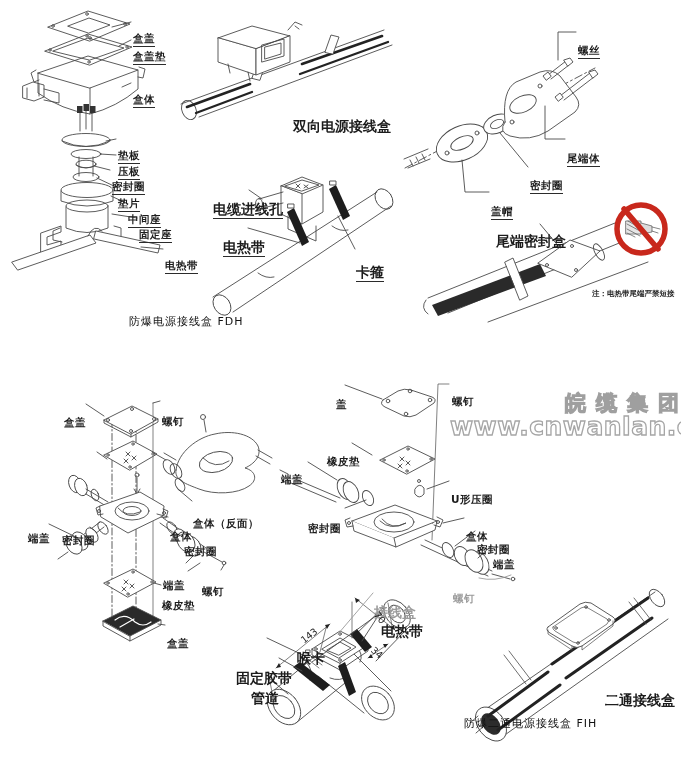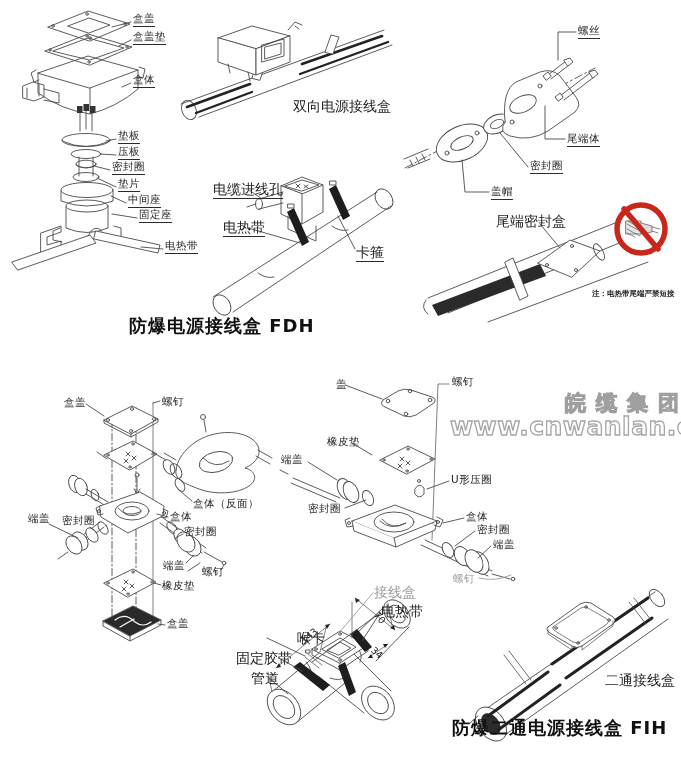--- a/index.html
+++ b/index.html
@@ -3,26 +3,26 @@
 <meta charset="utf-8">
 <style>
   html,body{margin:0;padding:0;background:#e9e9e9;}
   #stage{
     position:relative;width:681px;height:763px;background:#ffffff;
     font-family:"DejaVu Sans","Liberation Sans",sans-serif;
     overflow:hidden;color:#1c1c1c;
   }
   #art{position:absolute;left:0;top:0;}
   .lbl{
-    position:absolute;font-size:10.5px;font-weight:normal;color:#1c1c1c;
-    white-space:nowrap;line-height:1.1;letter-spacing:.5px;
+    position:absolute;font-size:10.5px;font-weight:bold;color:#1c1c1c;
+    white-space:nowrap;line-height:1.1;letter-spacing:.5px;margin-top:20px;
   }
   .u{border-bottom:1.2px solid #2b2b2b;padding-bottom:1px;}
   .cap{
-    position:absolute;font-size:18px;font-weight:bold;color:#111;
+    position:absolute;font-size:11px;font-weight:normal;color:#111;
     white-space:nowrap;letter-spacing:1px;
   }
   .faint{color:#9b9b9b;}
   .note{position:absolute;font-size:7.5px;font-weight:bold;color:#2a2a2a;white-space:nowrap;letter-spacing:0;font-family:Liberation Serif, serif;}
   .dim{position:absolute;font-size:9.5px;font-weight:normal;color:#222;white-space:nowrap;letter-spacing:0;}
   .small{font-size:14px;letter-spacing:0;}
   .wrap{white-space:normal;width:72px;line-height:1.5;}
   .wm-brand{
     position:absolute;font-size:21px;font-weight:bold;letter-spacing:10px;
     color:#d9d9d9;-webkit-text-fill-color:rgba(255,255,255,.05);
@@ -448,18 +448,18 @@
   <div class="lbl faint small" style="left:374px;top:585px;">接线盒</div>
   <div class="lbl small" style="left:381px;top:604px;">电热带</div>
   <div class="lbl small" style="left:249px;top:631px;padding-left:48px;">喉卡</div>
   <div class="lbl small" style="left:236px;top:651px;">固定胶带</div>
   <div class="lbl small" style="left:251px;top:671px;">管道</div>
   <div class="dim" style="left:300px;top:630px;transform:rotate(-38deg);">143</div>
   <div class="dim" style="left:374px;top:612px;transform:rotate(52deg);">70</div>
   <div class="dim" style="left:371px;top:647px;transform:rotate(40deg);">34</div>
 
   <div class="lbl small" style="left:605px;top:673px;">二通接线盒</div>
-  <div class="cap" style="left:452px;top:716px;">防爆二通电源接线盒 FIH</div>
+  <div class="cap" style="left:464px;top:716px;">防爆二通电源接线盒 FIH</div>
 
   <div class="wm-brand" style="left:565px;top:389px;">皖缆集团</div>
   <div class="wm-url" style="left:450px;top:412px;">www.cnwanlan.com</div>
 
 </div>
 
 </body></html>

